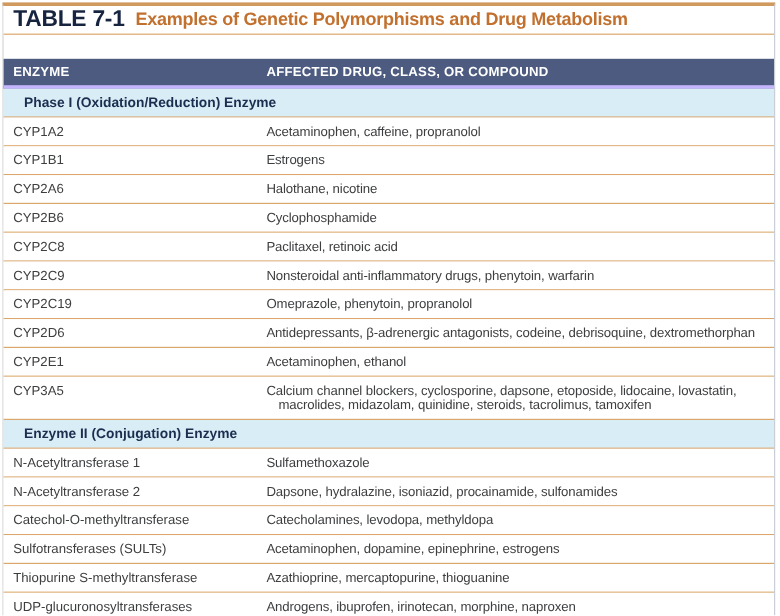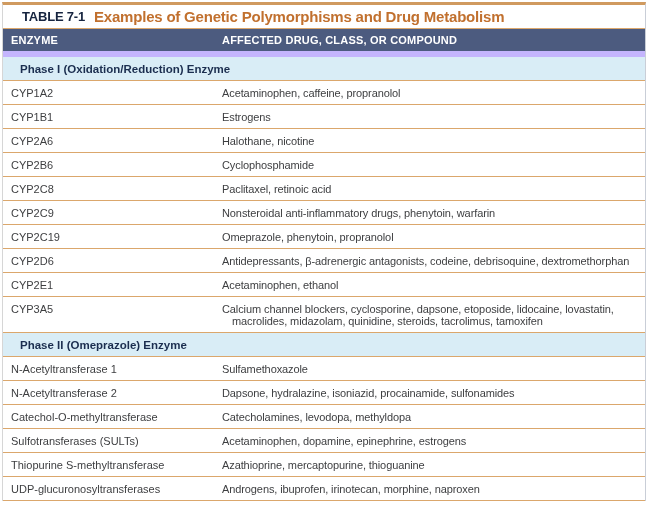--- a/index.html
+++ b/index.html
@@ -29,40 +29,40 @@
   
   .title-bar {
     display: flex;
     align-items: center;
     height: 23px;
     padding-left: 8px;
     background: #ffffff;
     border-bottom: 1px solid #dba76c;
   }
   .title-label {
-    font-size: 13px;
+    font-size: 19px;
     font-weight: bold;
     color: #16243f;
     letter-spacing: -0.2px;
     margin-right: 9px;
     white-space: nowrap;
-    margin-left: 11px;
   }
   .title-text {
     font-size: 15px;
     font-weight: bold;
     color: #c1702e;
     letter-spacing: -0.2px;
     white-space: nowrap;
   }
   
   .col-header {
     display: flex;
     background: #4c5b7f;
-    border-bottom: 6px solid #c4b5fd;
+    border-bottom: 3px solid #c4b5fd;
+    margin-top: 20px;
   }
   .col-header .hcell {
     font-size: 11px;
     font-weight: bold;
     color: #ffffff;
     letter-spacing: 0.2px;
     padding: 6px 0 5px 0;
     line-height: 11px;
   }
   .hcol1 { flex: 0 0 219px; box-sizing: border-box; padding-left: 8px !important; }
@@ -156,21 +156,21 @@
     </div>
     <div class="row">
       <div class="cell col1">CYP2E1</div>
       <div class="cell col2">Acetaminophen, ethanol</div>
     </div>
     <div class="row">
       <div class="cell col1">CYP3A5</div>
       <div class="cell col2">Calcium channel blockers, cyclosporine, dapsone, etoposide, lidocaine, lovastatin, macrolides, midazolam, quinidine, steroids, tacrolimus, tamoxifen</div>
     </div>
 
-    <div class="section-header">Phase II (Omeprazole) Enzyme</div>
+    <div class="section-header">Enzyme II (Conjugation) Enzyme</div>
 
     <div class="row">
       <div class="cell col1">N-Acetyltransferase 1</div>
       <div class="cell col2">Sulfamethoxazole</div>
     </div>
     <div class="row">
       <div class="cell col1">N-Acetyltransferase 2</div>
       <div class="cell col2">Dapsone, hydralazine, isoniazid, procainamide, sulfonamides</div>
     </div>
     <div class="row">

